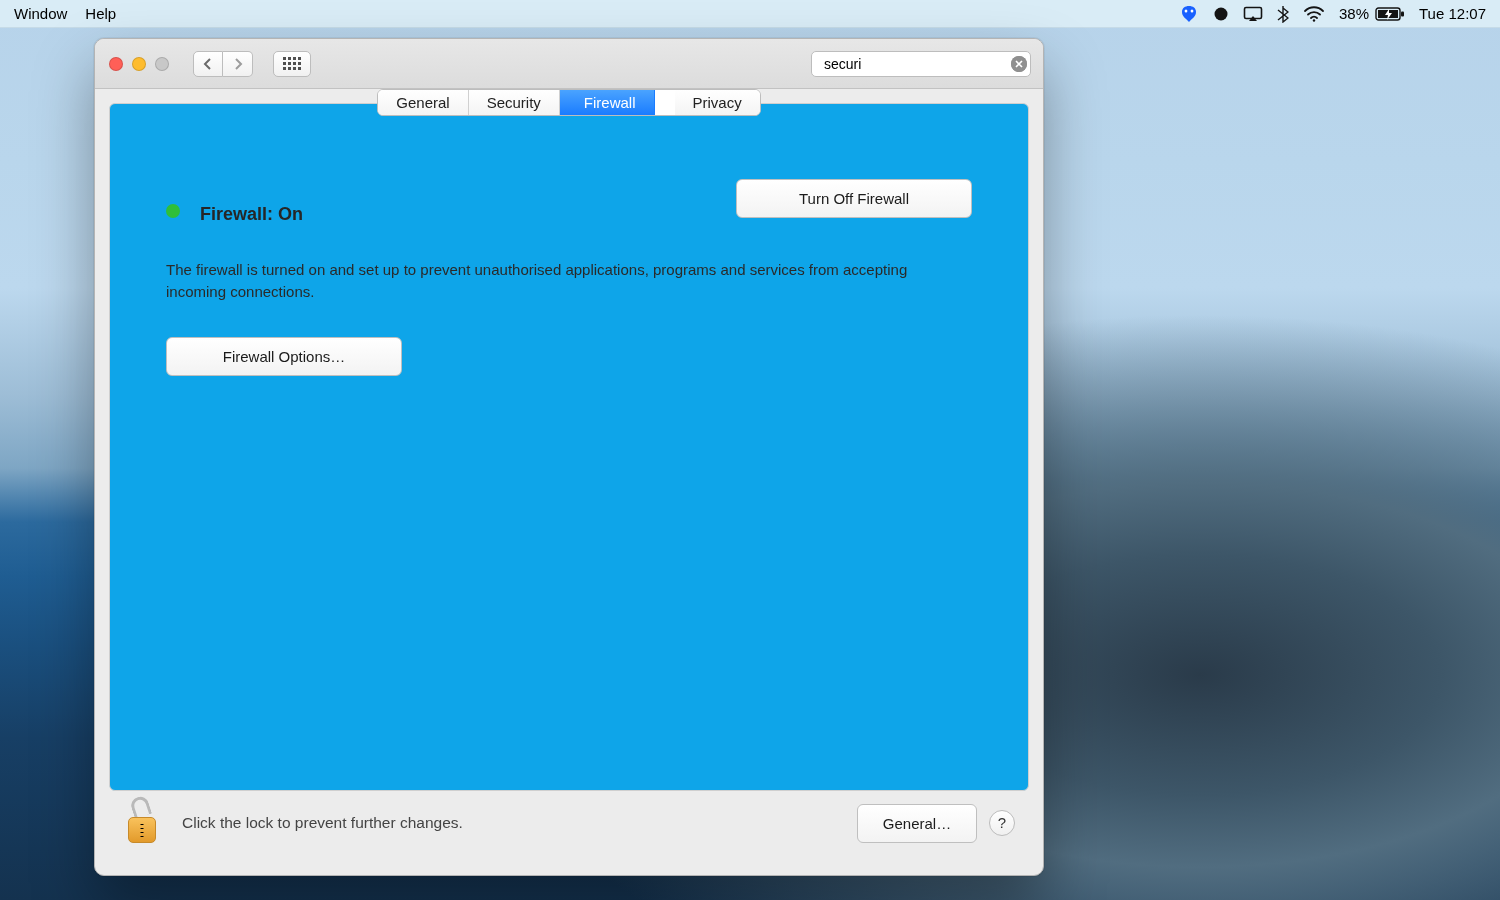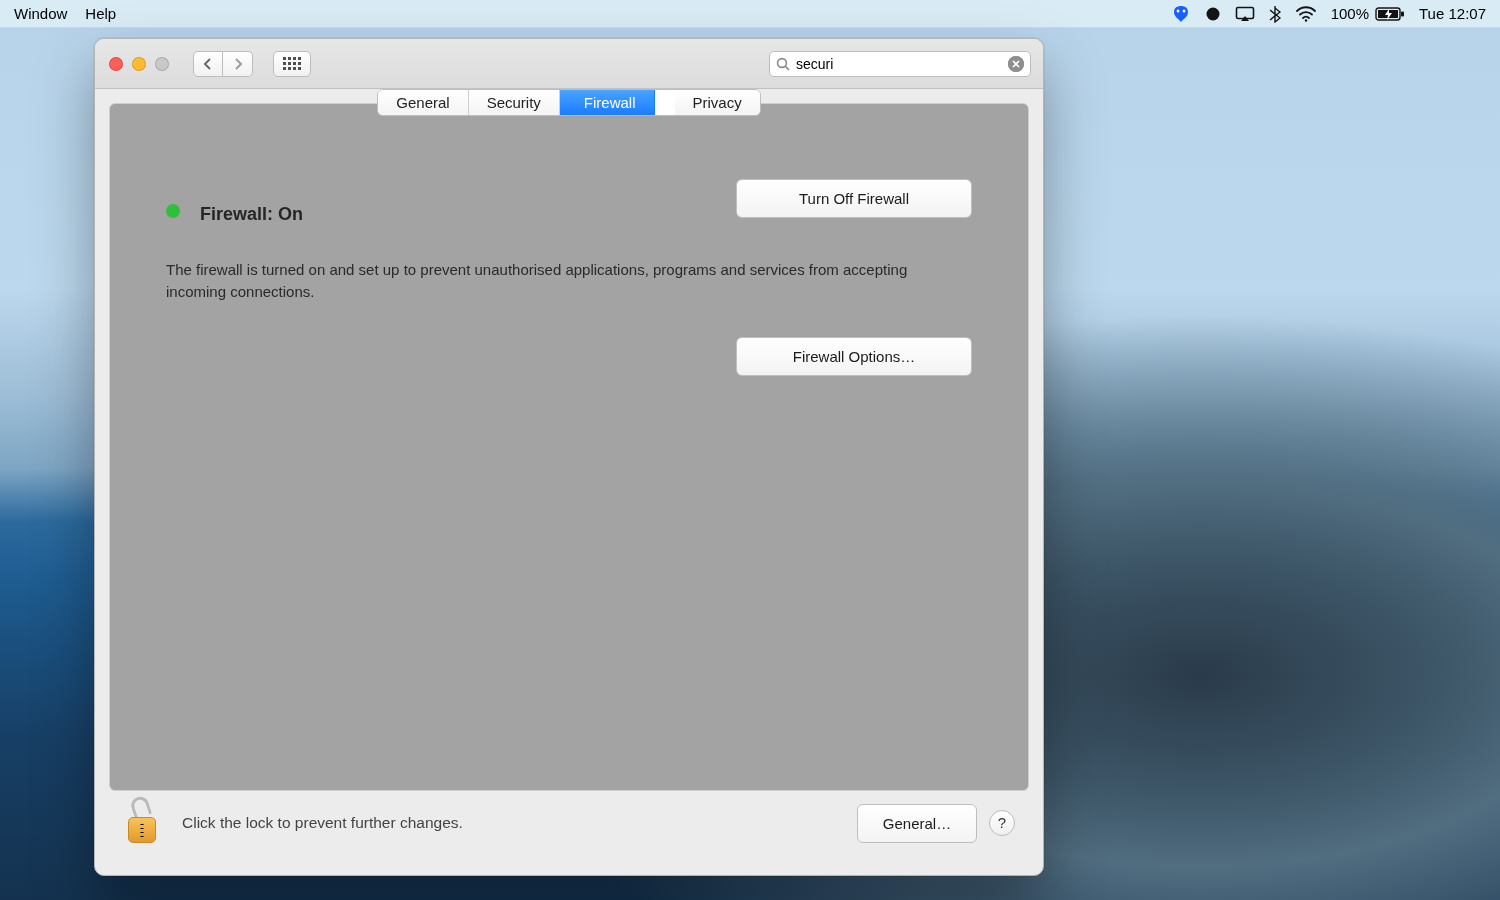--- a/index.html
+++ b/index.html
@@ -78,37 +78,37 @@
   .grid-btn { width: 38px; margin-left: 8px; }
 
   .title {
     position: absolute; left: 0; right: 0; text-align: center;
     font-size: 16px; font-weight: 600; color: #404040;
     pointer-events: none;
   }
 
   .searchbox {
     margin-left: auto;
-    width: 262px; height: 26px;
+    width: 220px; height: 26px;
     background: #fff; border: 1px solid #bdbdbd; border-radius: 5px;
     display: flex; align-items: center; padding: 0 6px; gap: 6px;
   }
   .searchbox input {
     flex: 1; border: none; outline: none; font-size: 14px; background: transparent;
   }
   .searchbox .clear {
     width: 16px; height: 16px; border-radius: 50%;
     background: #8f8f8f; color: #fff; font-size: 11px; line-height: 16px; text-align: center;
     cursor: default;
   }
 
   .content-wrap { flex: 1; padding: 14px; display: flex; flex-direction: column; }
   .panel {
     flex: 1;
-    background: #a3a3a3;
+    background: #0ea5e9;
     border: 1px solid #cfcfcf;
     border-radius: 6px;
     position: relative;
     padding: 0 56px;
   }
   .tabs {
     position: absolute; top: -15px; left: 0; right: 0;
     display: flex; justify-content: center;
   }
   .tabbar {
@@ -148,21 +148,21 @@
   }
   .btn.small { min-width: 120px; }
 
   .description {
     margin-top: 34px;
     font-size: 15px; color: #2a2a2a; line-height: 1.45;
     max-width: 770px;
   }
   .options-row {
     margin-top: 34px;
-    display: flex; justify-content: flex-end;
+    display: flex; 
   }
 
   .footer {
     height: 70px;
     display: flex; align-items: center; gap: 21px;
     padding: 0 14px 6px 14px;
   }
   .lock-icon {
     width: 38px; height: 44px; position: relative;
   }
@@ -229,21 +229,21 @@
     </span>
     <span>
       <svg width="22" height="16" viewBox="0 0 22 16" fill="none" stroke="#141414" stroke-width="1.8" stroke-linecap="round">
           <path d="M2 5c5-5 13-5 18 0"></path>
           <path d="M5 8.5c3.3-3.3 8.7-3.3 12 0"></path>
           <path d="M8 12c1.7-1.7 4.3-1.7 6 0"></path>
           <circle cx="11" cy="14.5" r="1.2" fill="#141414" stroke="none"></circle>
         </svg>
     </span>
     <span class="battery-wrap">
-      <span>100%</span>
+      <span>38%</span>
       <svg width="30" height="14" viewBox="0 0 30 14" fill="none" stroke="#141414" stroke-width="1.4">
           <rect x="1" y="1" width="24" height="12" rx="2.5"></rect>
           <rect x="3" y="3" width="20" height="8" fill="#141414" stroke="none"></rect>
           <rect x="26" y="4.5" width="3" height="5" rx="1" fill="#141414" stroke="none"></rect>
           <path d="M14 2l-4 6h3l-1 5 5-7h-3z" fill="#fff" stroke="none"></path>
         </svg>
     </span>
     <span>Tue 12:07</span>
   </div>
 </div>

